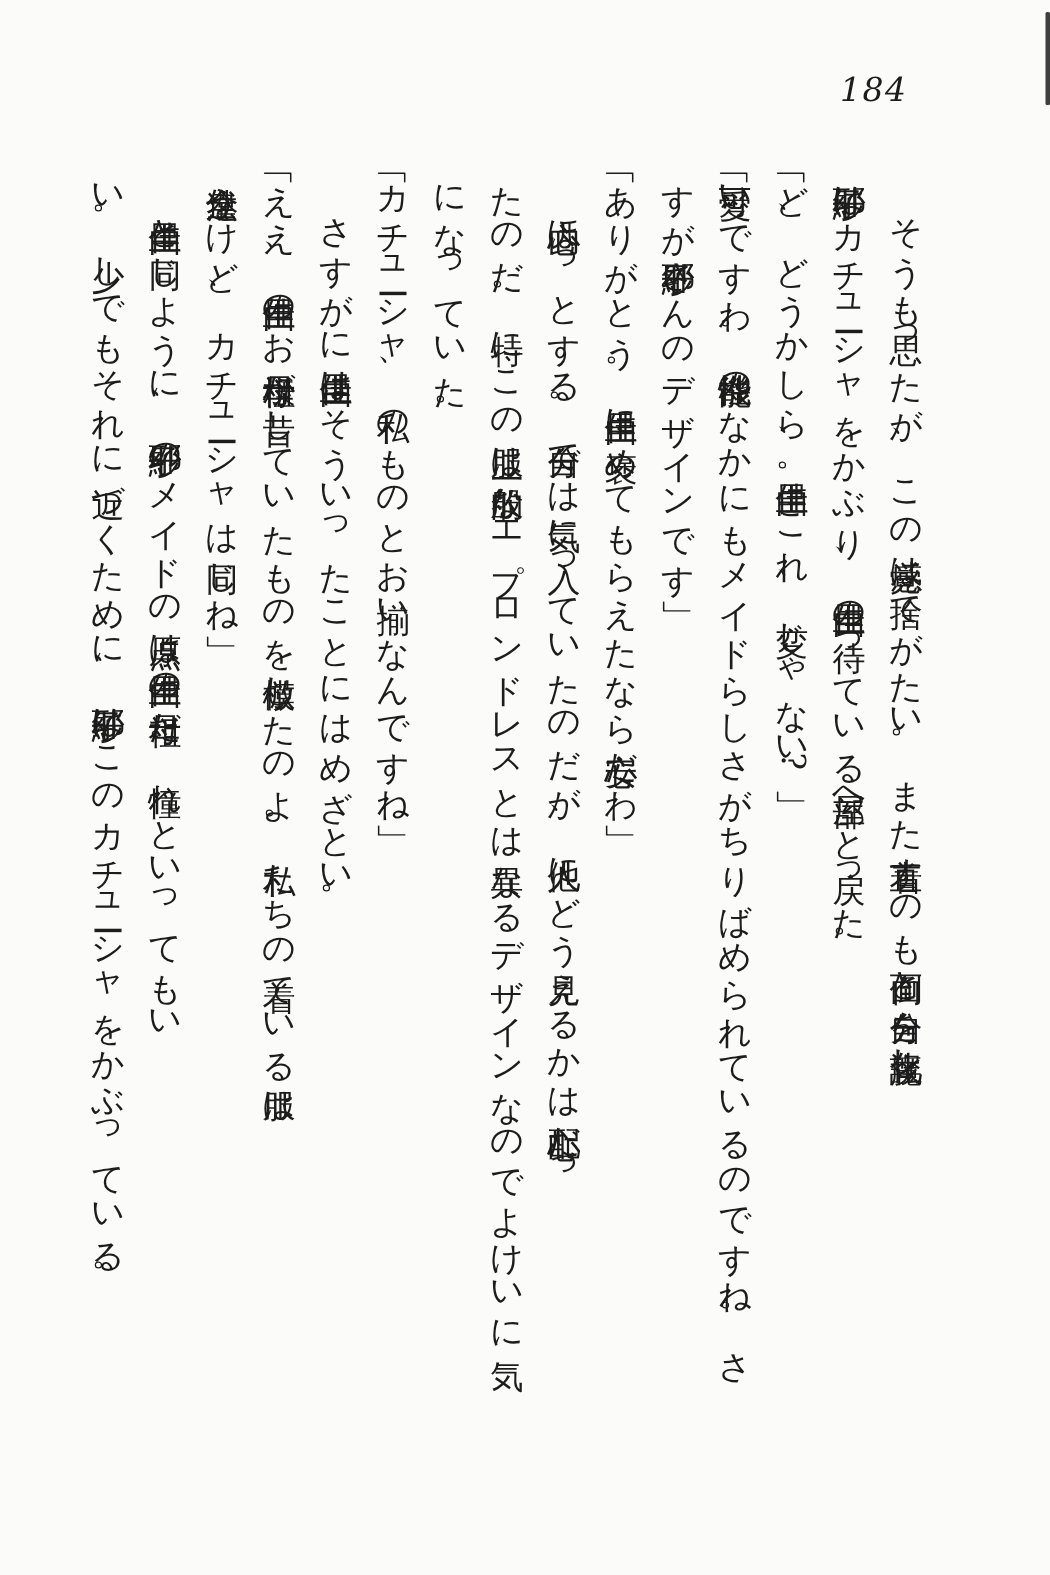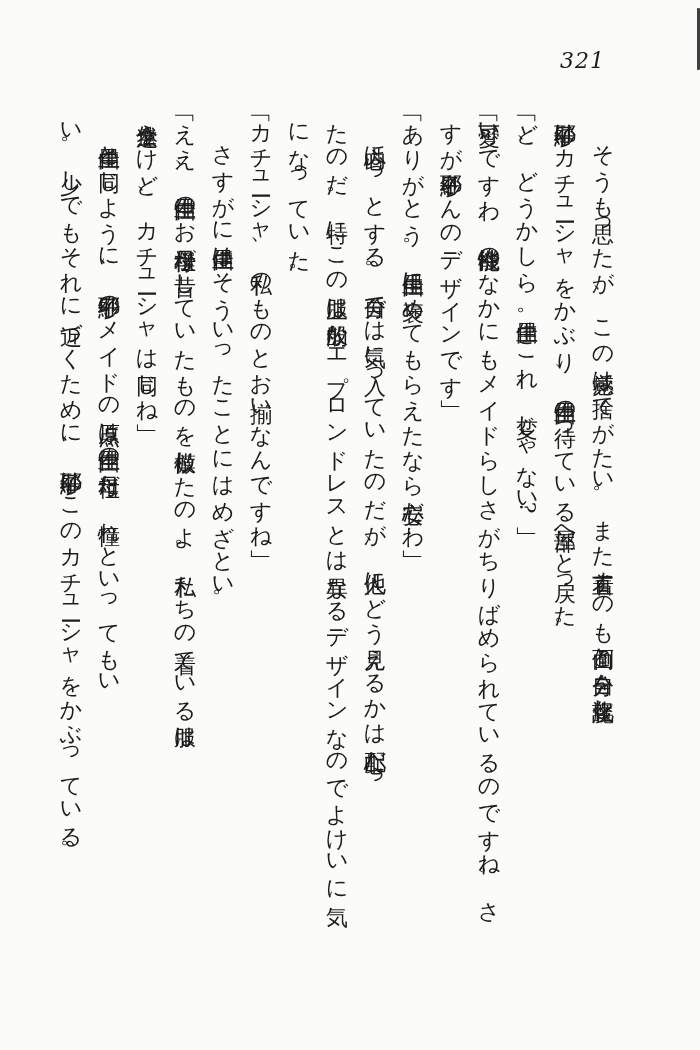--- a/index.html
+++ b/index.html
@@ -55,21 +55,21 @@
     margin: 0;
     padding: 0;
     white-space: nowrap;
   }
 </style>
 </head>
 <body>
 
 <div class="page">
 
-  <div class="page-number">321</div>
+  <div class="page-number">184</div>
 
   <div class="scan-artifact"></div>
 
   <div class="text-block">
     <p class="line">　そうも思ったが、この感覚は捨てがたい。また着直すのも面倒と自分を誤魔化し、</p>
     <p class="line">紗耶子はカチューシャをかぶり、由佳里の待っている部屋へと戻った。</p>
     <p class="line">「ど、どうかしら、由佳里。これ、変じゃない?」</p>
     <p class="line">「可愛いですわ。機能性のなかにもメイドらしさがちりばめられているのですね。さ</p>
     <p class="line">すが紗耶子さんのデザインです」</p>
     <p class="line">「ありがとう。由佳里に褒めてもらえたなら安心だわ」</p>

